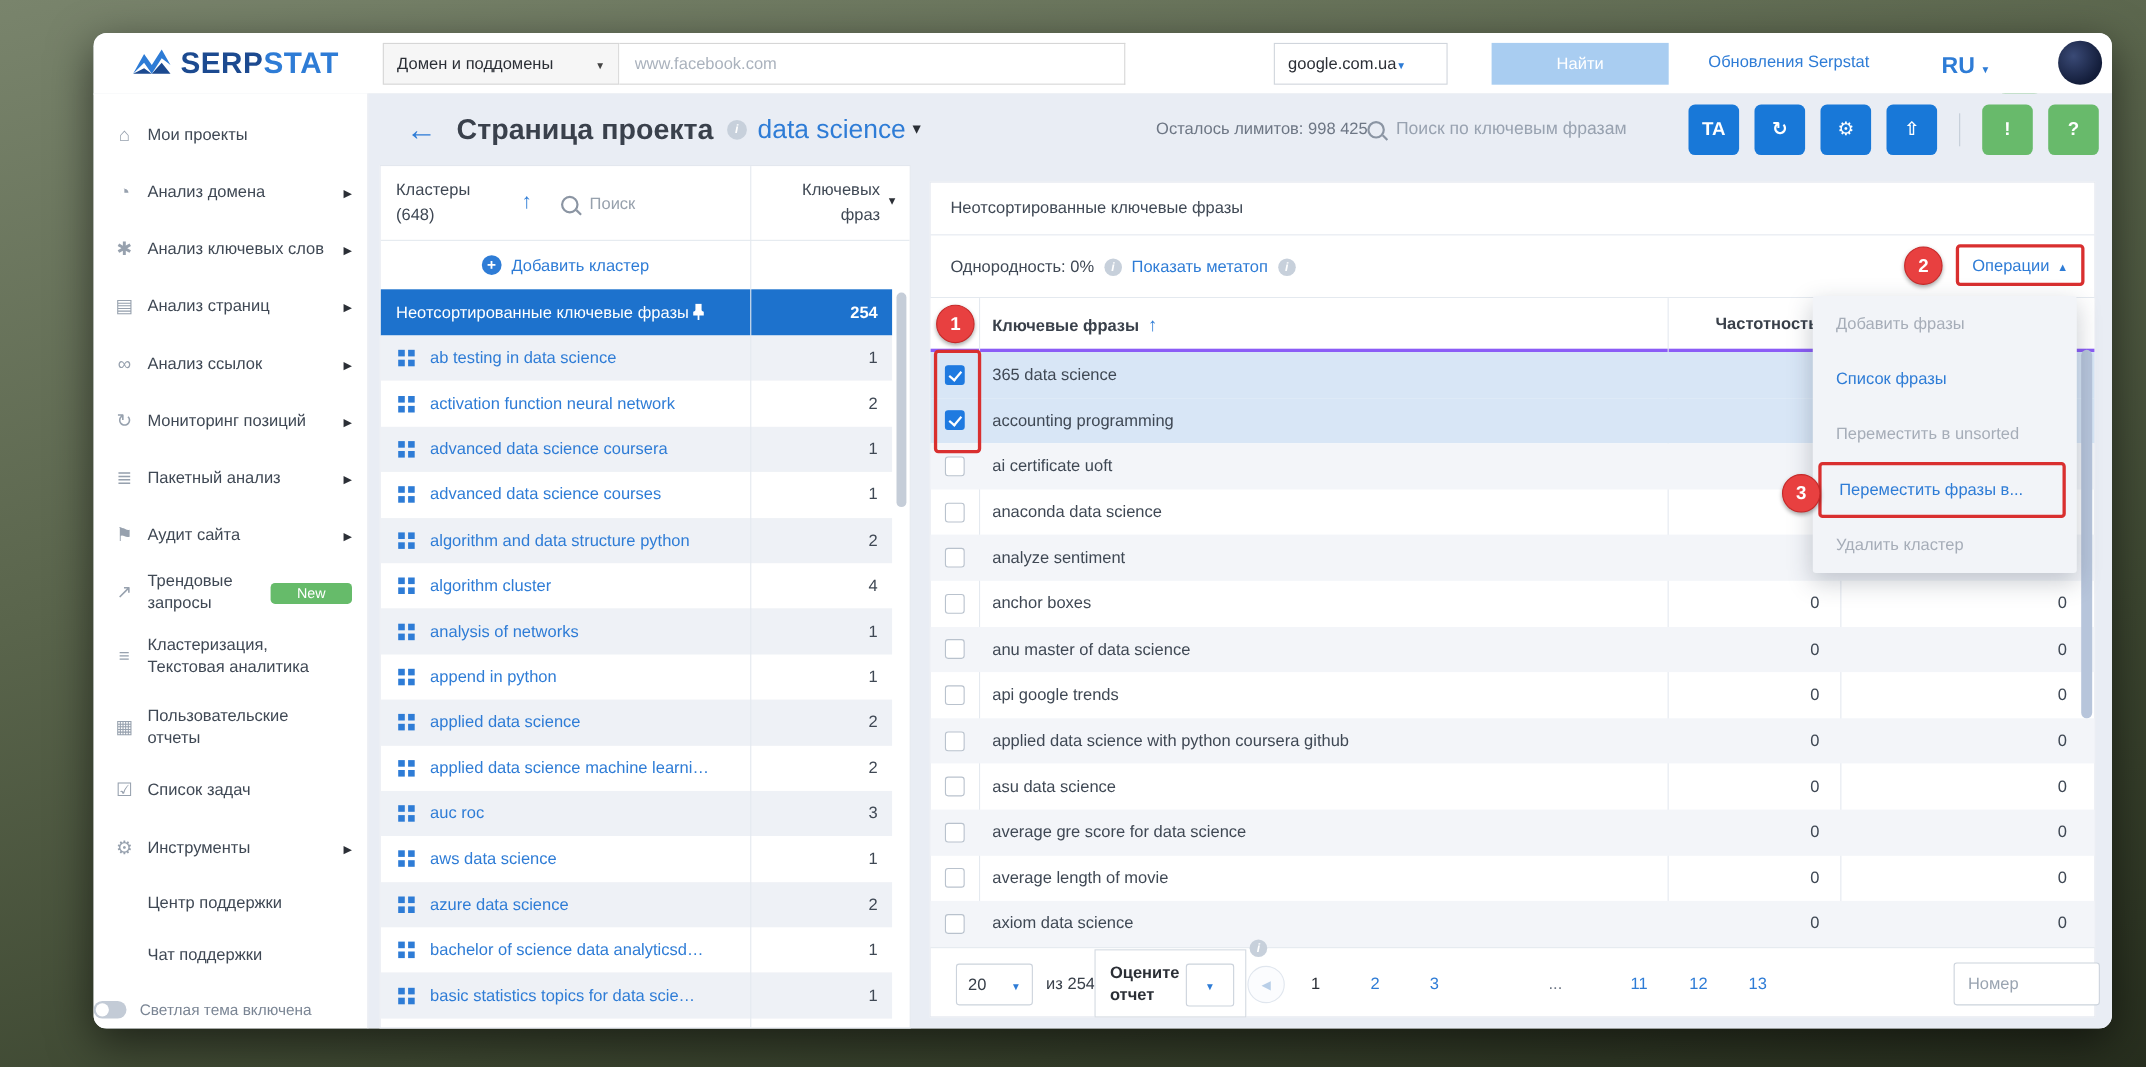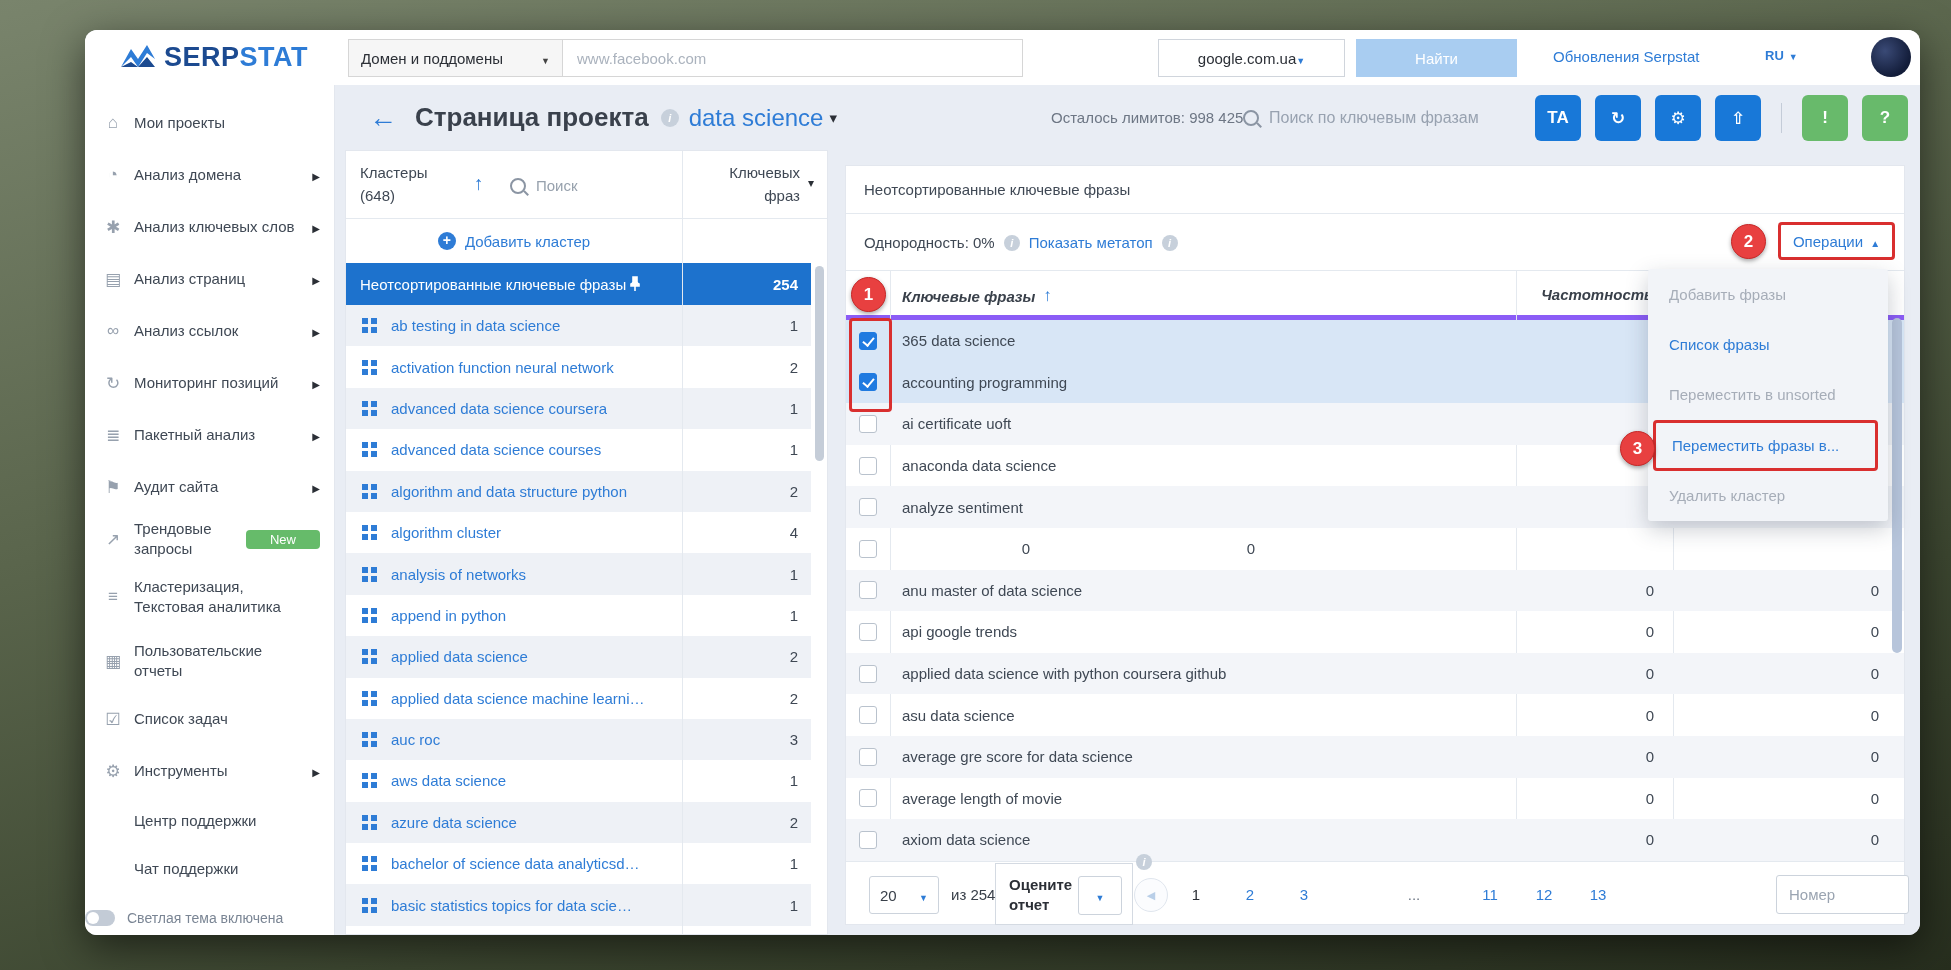--- a/index.html
+++ b/index.html
@@ -17,26 +17,26 @@
   .navbar{position:absolute;left:0;top:0;width:100%;height:55px;background:#fff;border-bottom:1px solid #e6e9ee;}
   .logo{position:absolute;left:34px;top:12px;display:flex;align-items:center;gap:7px;}
   .logo-text{font-size:27px;font-weight:bold;letter-spacing:.5px;}
   .logo-serp{color:#1c4a90;}
   .logo-stat{color:#2e7cd6;}
   .domain-select{position:absolute;left:263px;top:9px;width:215px;height:38px;background:#f6f6f6;border:1px solid #d6d6d6;
     display:flex;align-items:center;justify-content:space-between;padding:0 12px;box-sizing:border-box;font-size:15px;color:#2b2f36;cursor:pointer;}
   .url-input{position:absolute;left:478px;top:9px;width:460px;height:38px;border:1px solid #d6d6d6;border-left:none;background:#fff;
     box-sizing:border-box;padding:0 14px;font-size:15px;color:#39404a;font-family:inherit;}
   .url-input::placeholder{color:#aab2bd;}
-  .se-select{position:absolute;left:1073px;top:9px;width:187px;height:38px;background:#fff;border:1px solid #d0d5dc;
-    display:flex;align-items:center;justify-content:center;padding:0 12px;box-sizing:border-box;font-size:15px;color:#2b2f36;cursor:pointer;}
+  .se-select{position:absolute;left:1073px;top:9px;width:158px;height:38px;background:#fff;border:1px solid #d0d5dc;
+    display:flex;align-items:center;justify-content:flex-start;padding:0 12px;box-sizing:border-box;font-size:15px;color:#2b2f36;cursor:pointer;}
   .find-btn{position:absolute;left:1271px;top:9px;width:161px;height:38px;background:#a9cdf1;color:#fff;font-size:15px;
     border:none;display:flex;align-items:center;justify-content:center;cursor:pointer;}
   .updates-link{position:absolute;left:1468px;top:18px;font-size:15px;color:#2e7cd6;cursor:pointer;}
-  .lang{position:absolute;left:1680px;top:18px;font-size:13px;color:#2e7cd6;font-weight:bold;cursor:pointer;display:flex;align-items:center;gap:5px;}
+  .lang{position:absolute;left:1680px;top:18px;font-size:21px;color:#2e7cd6;font-weight:bold;cursor:pointer;display:flex;align-items:center;gap:5px;}
   .dl-pill{position:absolute;left:1725px;top:14px;height:26px;min-width:52px;border-radius:13px;background:#4caf50;color:#4c1d95;
     display:flex;align-items:center;justify-content:center;gap:4px;font-size:13px;font-weight:bold;cursor:pointer;padding:0 8px;box-sizing:border-box;margin-top:41px;}
   .avatar{position:absolute;left:1786px;top:7px;width:40px;height:40px;border-radius:50%;
     background:radial-gradient(circle at 35% 35%,#3a4a76,#131d3a 70%);cursor:pointer;}
   .caret-dn::after{content:"▼";font-size:9px;color:#444;}
   .caret-dn-blue::after{content:"▼";font-size:9px;color:#2e7cd6;}
   
   .sidebar{position:absolute;left:0;top:55px;width:250px;height:850px;background:#fff;border-right:1px solid #e3e7ee;box-sizing:border-box;padding-top:12px;}
   .side-item{display:flex;align-items:center;min-height:52px;padding:0 14px 0 16px;cursor:pointer;position:relative;}
   .side-item.h64{min-height:64px;}
@@ -107,21 +107,21 @@
   .kwpanel{position:absolute;left:510px;top:80px;width:1060px;height:760px;background:#fff;border:1px solid #e3e7ee;box-sizing:border-box;}
   .kw-title{position:absolute;left:0;top:0;width:100%;height:48px;border-bottom:1px solid #e4e9ef;box-sizing:border-box;
     display:flex;align-items:center;font-size:15px;color:#3f4854;}
   .kw-title span{margin-left:18px;}
   .kw-controls{position:absolute;left:0;top:48px;width:100%;height:57px;box-sizing:border-box;border-bottom:1px solid #e4e9ef;}
   .kw-homog{position:absolute;left:18px;top:20px;font-size:15px;color:#3f4854;display:flex;align-items:center;gap:9px;}
   .kw-metatop{color:#2e7cd6;cursor:pointer;}
   .ops-btn{position:absolute;left:932px;top:8px;width:117px;height:38px;border:3px solid #d92f2f;border-radius:4px;
     display:flex;align-items:center;justify-content:center;gap:7px;color:#2e7cd6;font-size:15px;cursor:pointer;background:#fff;box-sizing:border-box;}
   .caret-up-blue::after{content:"▲";font-size:10px;color:#2e7cd6;}
-  .kw-headrow{position:absolute;left:0;top:105px;width:100%;height:49px;border-bottom:5px solid #8b5cf6;box-sizing:border-box;background:#fff;font-style:italic;}
+  .kw-headrow{position:absolute;left:0;top:105px;width:100%;height:49px;border-bottom:3px solid #8b5cf6;box-sizing:border-box;background:#fff;}
   .kw-headrow .collbl{position:absolute;left:56px;top:15px;font-size:15px;font-weight:bold;color:#39404a;display:flex;gap:8px;align-items:center;}
   .sort-up{color:#2e7cd6;font-weight:bold;font-size:17px;}
   .kw-freq-hdr{position:absolute;left:670px;top:15px;width:137px;text-align:right;font-size:15px;font-weight:bold;color:#39404a;}
   .vdiv{position:absolute;top:105px;height:590px;width:1px;background:#e4e9ef;}
   .kw-rows{position:absolute;left:0;top:154px;width:100%;}
   .kw-row{height:41.6px;display:flex;align-items:center;font-size:15px;color:#3f4854;}
   .kw-row:nth-child(odd){background:#f3f5f9;}
   .kw-row.selected{background:#d8e6f6;}
   .cb-cell{width:44px;display:flex;justify-content:center;flex:none;}
   .cb{width:18px;height:18px;border:1px solid #b9c2cd;border-radius:3px;background:#fff;box-sizing:border-box;position:relative;cursor:pointer;}
@@ -559,20 +559,21 @@
               <span class="cb"></span>
             </span>
     <span class="kw-phrase">analyze sentiment</span>
     <span class="kw-freq"></span>
     <span class="kw-col2"></span>
   </div>
           <div class="kw-row">
     <span class="cb-cell">
               <span class="cb"></span>
             </span>
+    <span class="kw-phrase">anchor boxes</span>
     <span class="kw-freq">0</span>
     <span class="kw-col2">0</span>
   </div>
           <div class="kw-row">
     <span class="cb-cell">
               <span class="cb"></span>
             </span>
     <span class="kw-phrase">anu master of data science</span>
     <span class="kw-freq">0</span>
     <span class="kw-col2">0</span>

